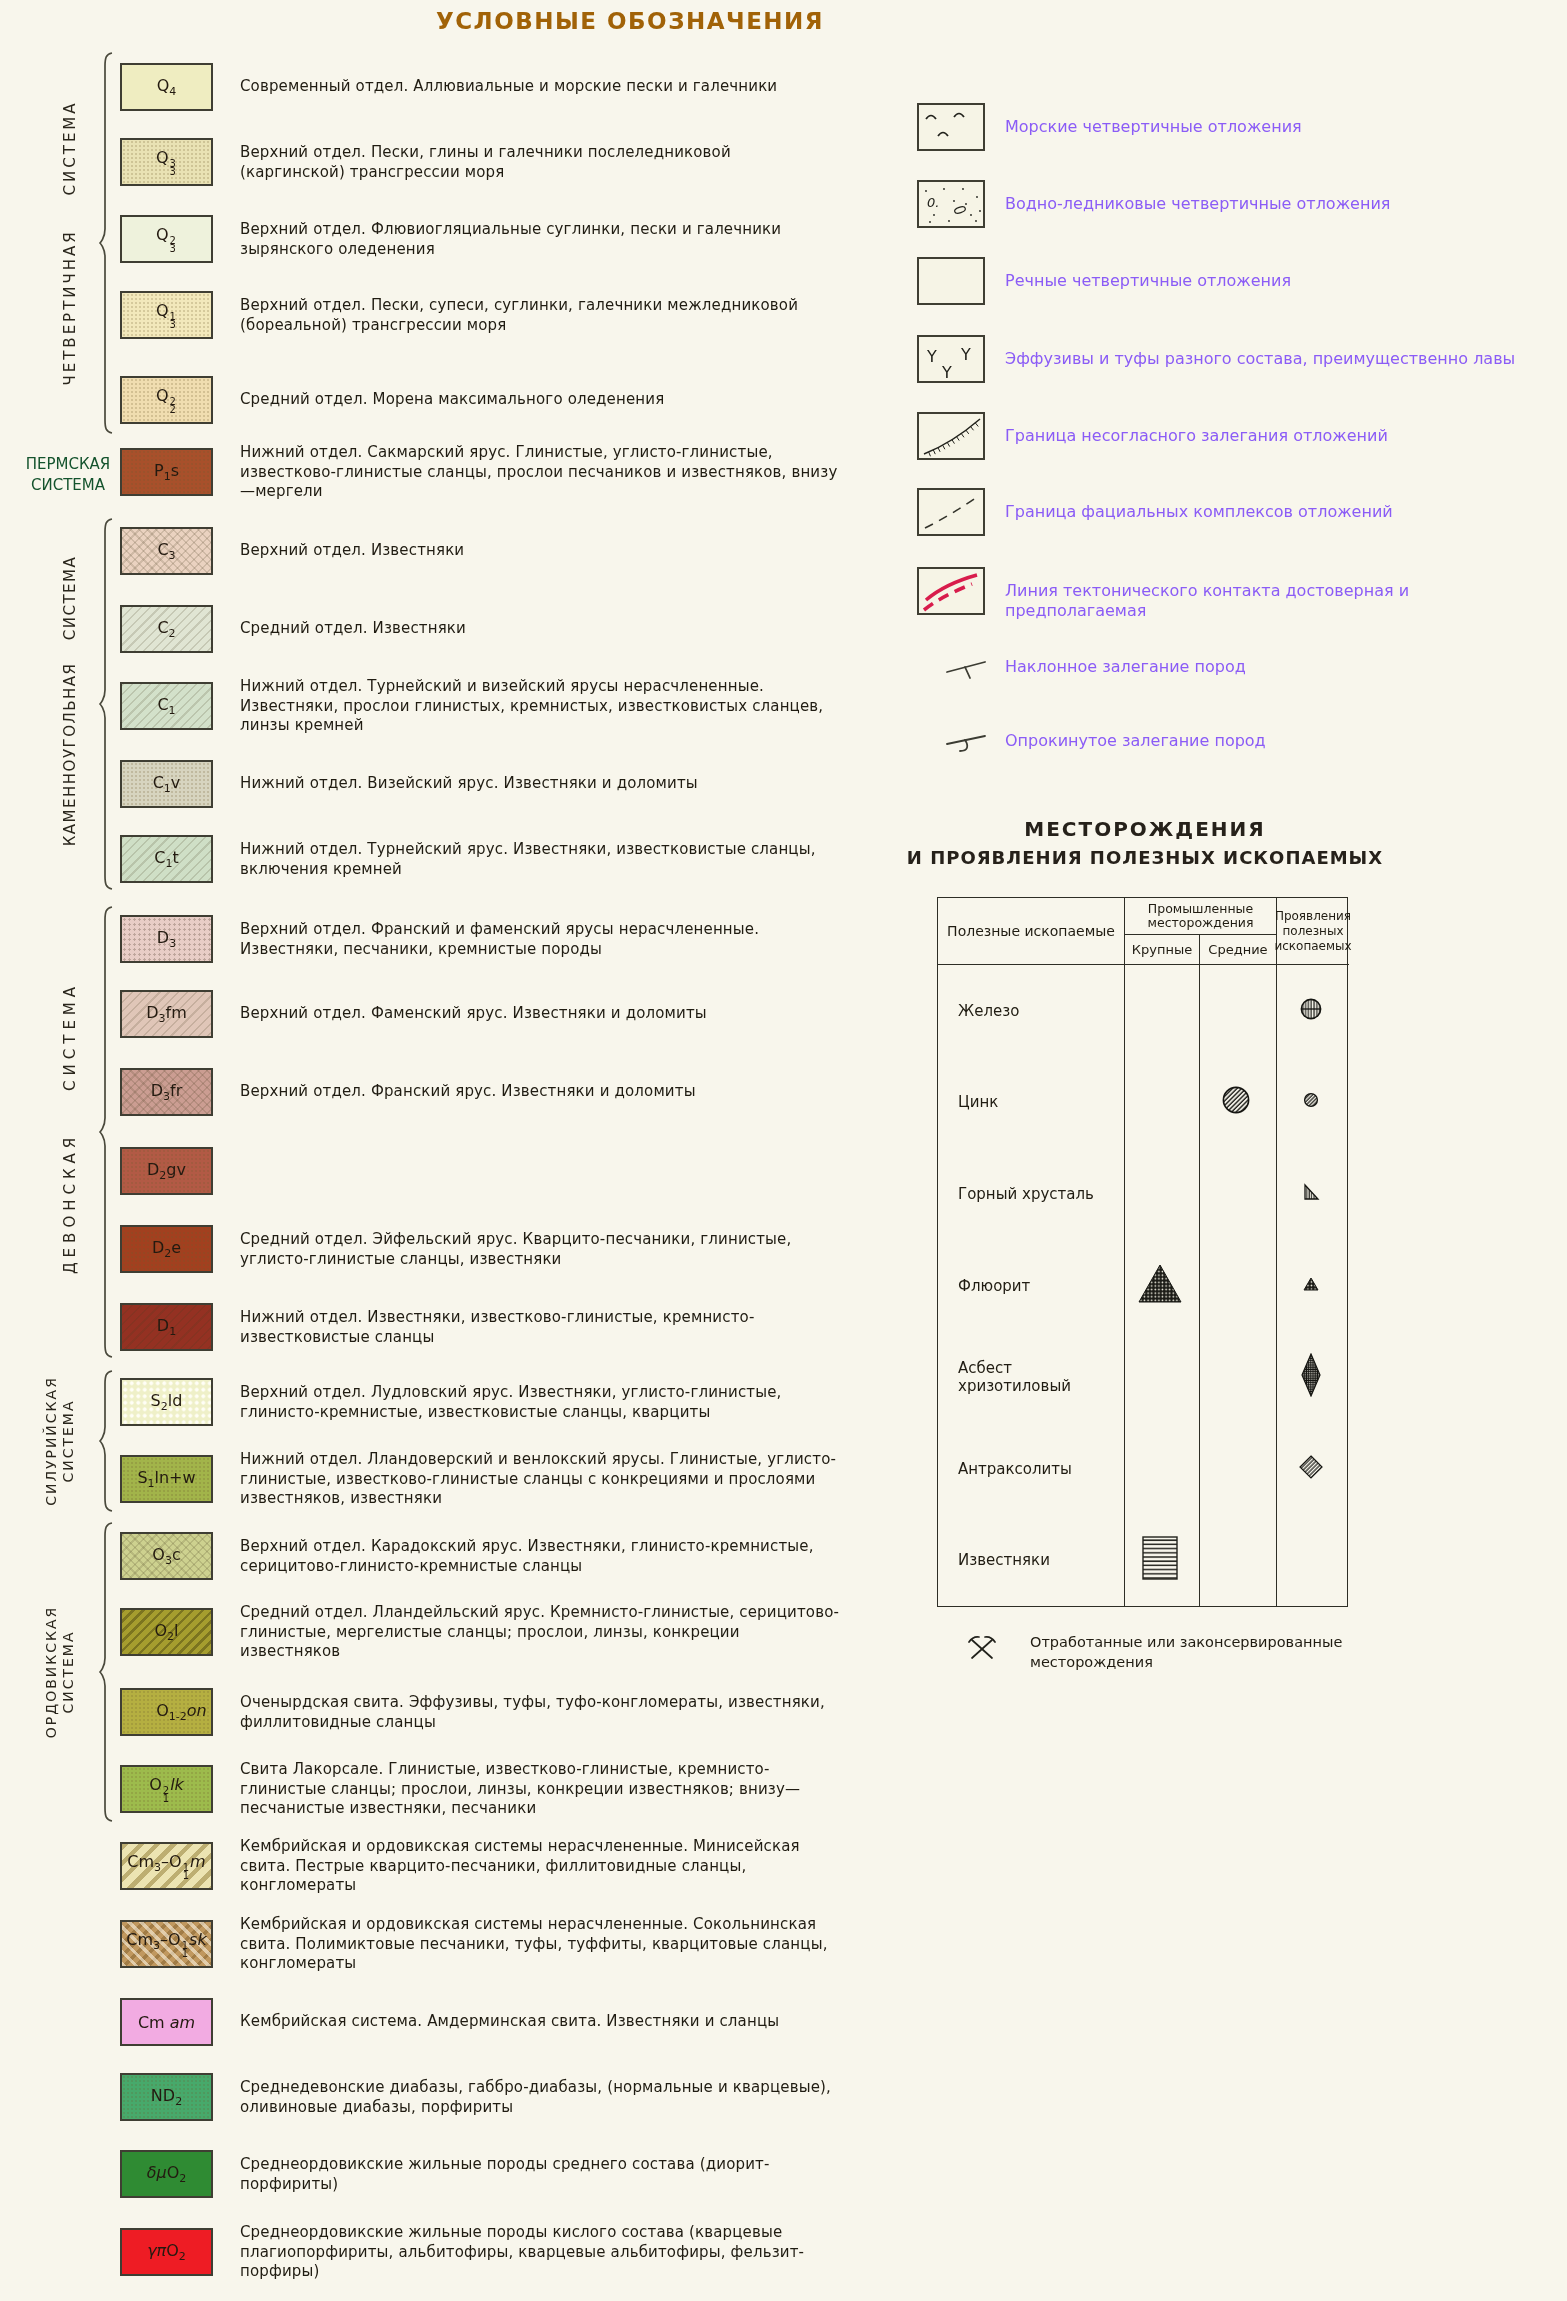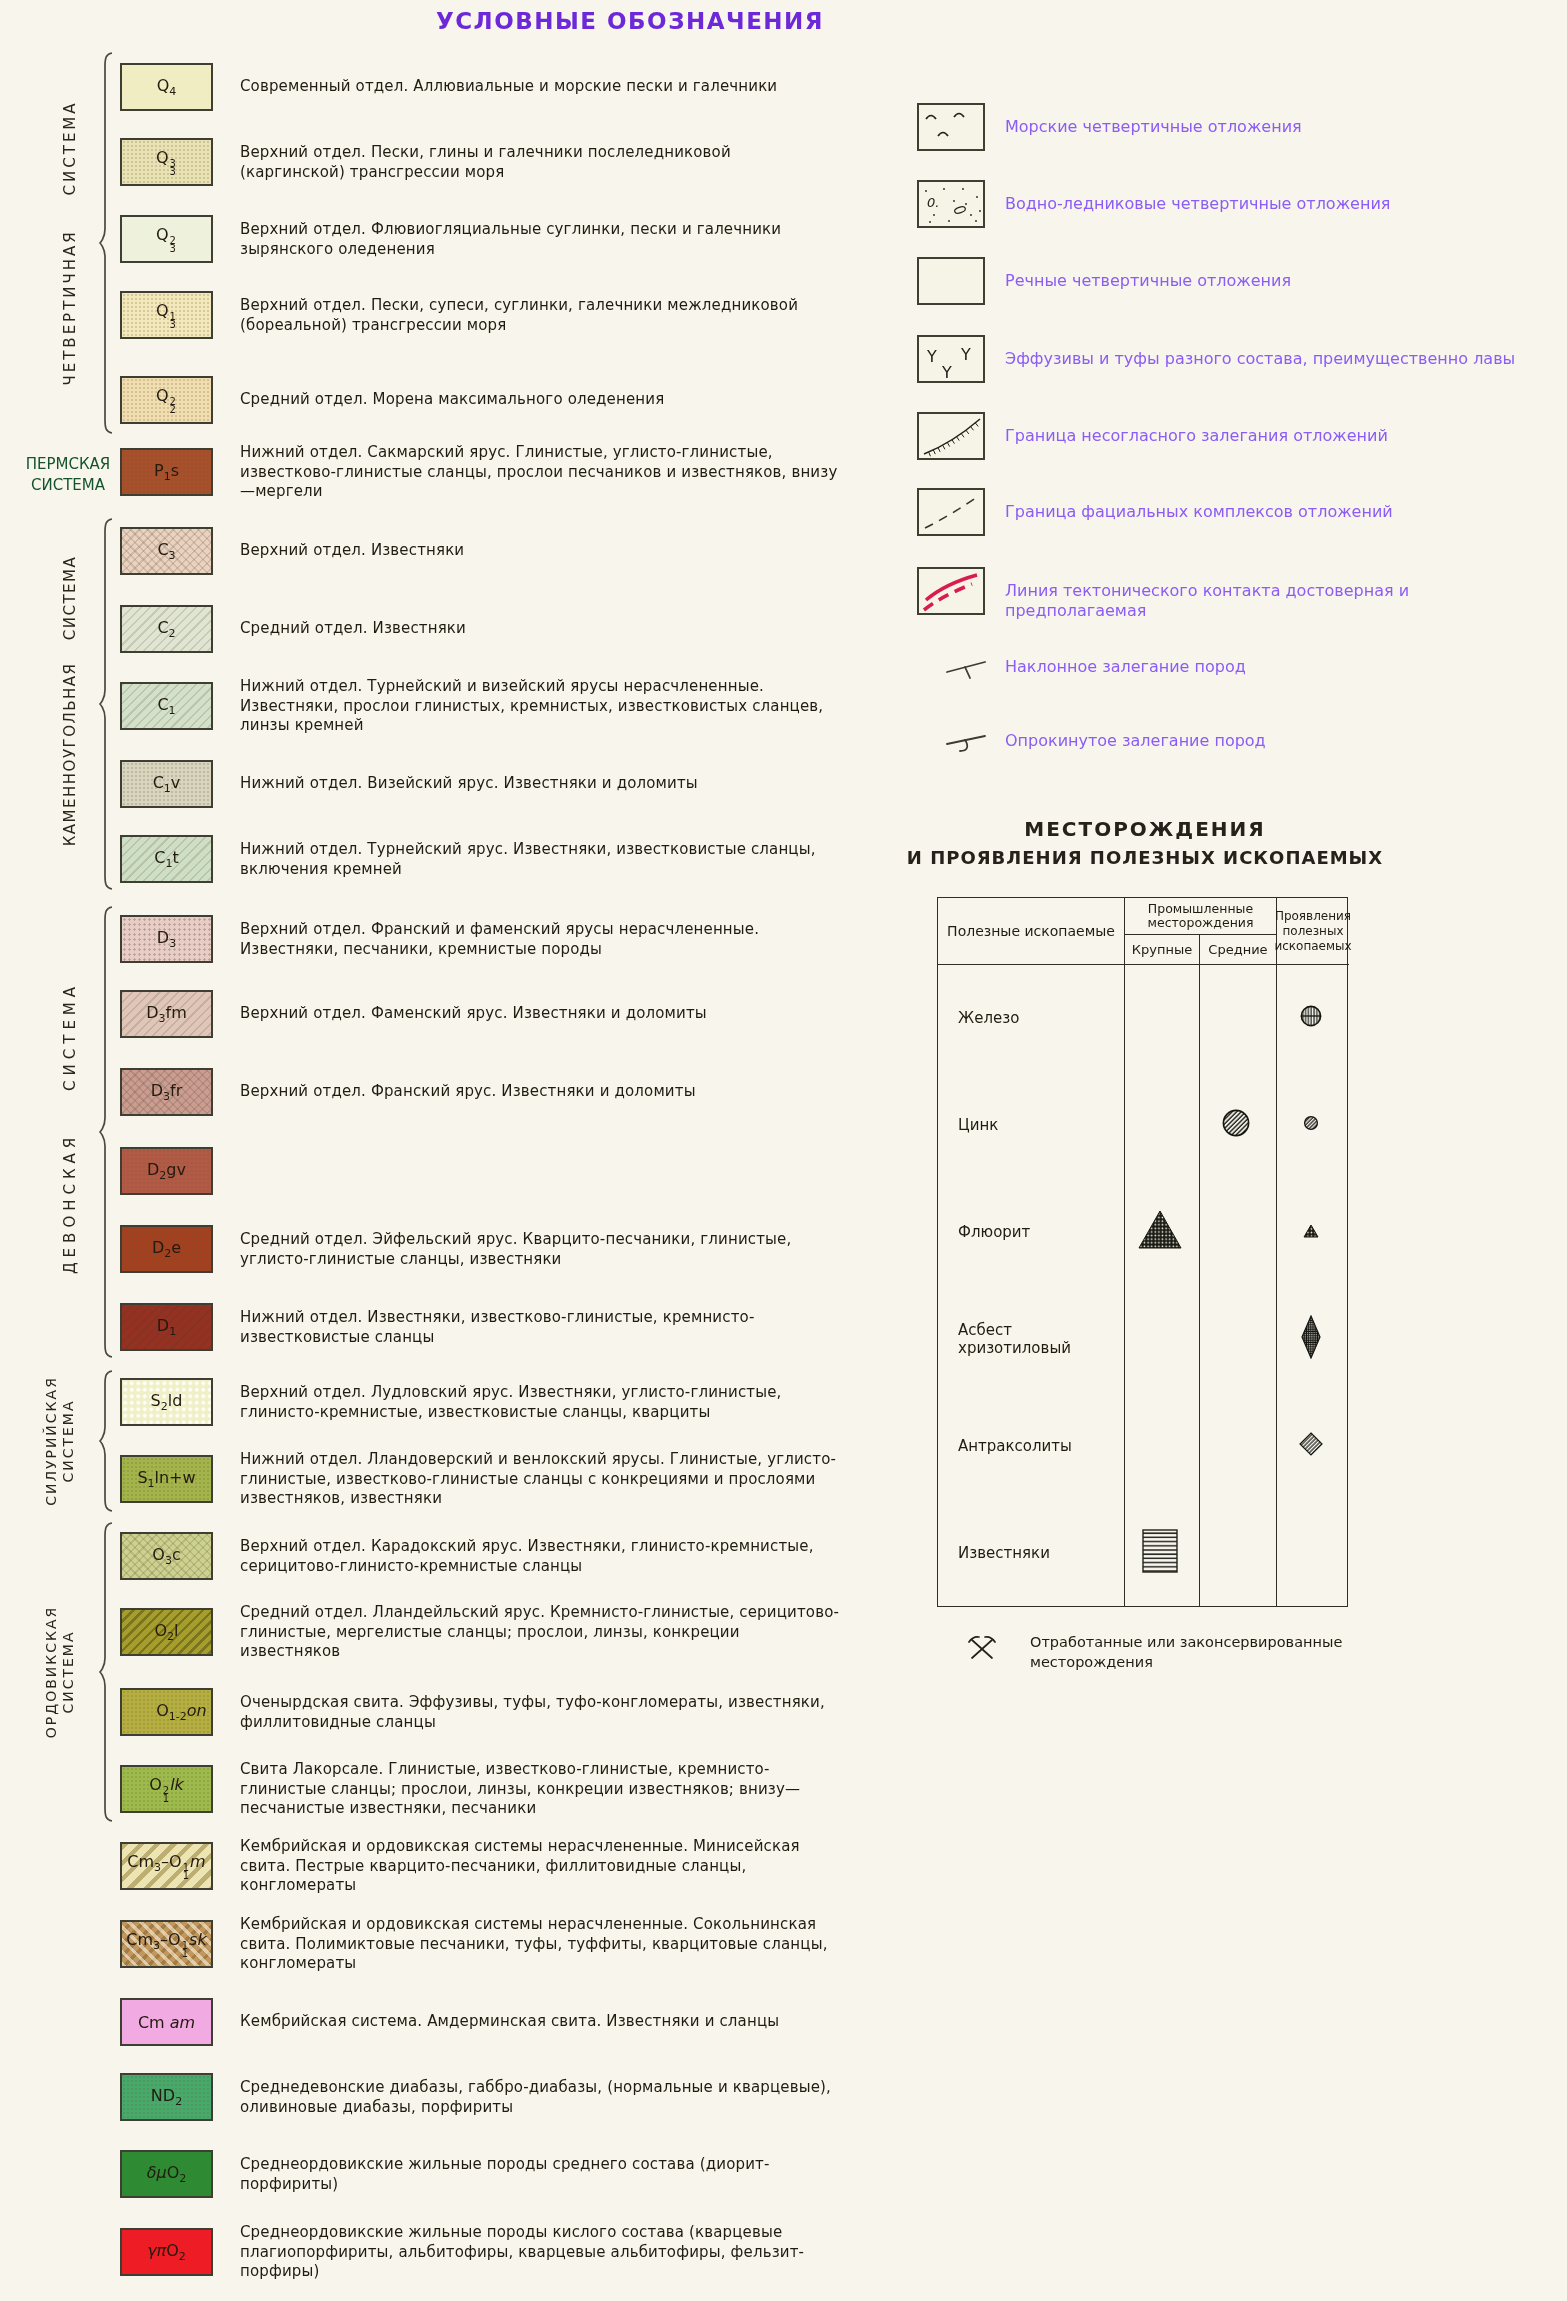--- a/index.html
+++ b/index.html
@@ -1,21 +1,21 @@
 <!DOCTYPE html>
 <html><head>
 <meta charset="utf-8">
 <style>
   html,body{margin:0;padding:0;background:#e8e6da;}
   #page{position:relative;width:1567px;height:2301px;background:#f8f6ec;
         font-family:"DejaVu Sans",sans-serif;color:#26211a;overflow:hidden;}
 
   
   .page-title{position:absolute;left:400px;top:8px;width:460px;text-align:center;
-    font-size:23px;font-weight:bold;letter-spacing:1.5px;color:#6d28d9;}
+    font-size:23px;font-weight:bold;letter-spacing:1.5px;color:#a16207;}
 
   
   .srow{position:absolute;left:120px;width:740px;height:48px;}
   .swatch{position:absolute;left:0;top:0;width:93px;height:48px;border:2px solid #3f3e33;
     box-sizing:border-box;display:flex;align-items:center;justify-content:center;
     font-size:16px;color:#231a10;}
   .sdesc{position:absolute;left:120px;top:50%;transform:translateY(-50%);width:600px;
     font-size:15px;line-height:1.3;letter-spacing:.15px;color:#201c12;}
   .code{white-space:nowrap;}
   .code .it{font-style:italic;}
@@ -429,20 +429,35 @@
                 <defs>
                   <pattern id="pt3" width="2.6" height="2.6" patternUnits="userSpaceOnUse" patternTransform="rotate(45)">
                     <line x1="1" y1="0" x2="1" y2="2.6" stroke="#151511" stroke-width="1.2"></line>
                   </pattern>
                 </defs>
                 <circle cx="8" cy="8" r="6.4" fill="url(#pt3)" stroke="#151511" stroke-width="1.3"></circle>
               </svg></span>
           </div>
         </div>
         <div class="dep-row">
+          <div class="dep-name">Горный хрусталь</div>
+          <div class="dep-cell c1"></div>
+          <div class="dep-cell c2"></div>
+          <div class="dep-cell c3">
+            <span><svg width="20" height="20" viewBox="0 0 20 20" xmlns="http://www.w3.org/2000/svg">
+                <defs>
+                  <pattern id="pt5" width="2.4" height="4" patternUnits="userSpaceOnUse">
+                    <line x1="1" y1="0" x2="1" y2="4" stroke="#151511" stroke-width="1.1"></line>
+                  </pattern>
+                </defs>
+                <polygon points="4,3 4,17 17,17" fill="url(#pt5)" stroke="#151511" stroke-width="1.3"></polygon>
+              </svg></span>
+          </div>
+        </div>
+        <div class="dep-row">
           <div class="dep-name">Флюорит</div>
           <div class="dep-cell c1">
             <span><svg width="48" height="42" viewBox="0 0 48 42" xmlns="http://www.w3.org/2000/svg">
                 <defs>
                   <pattern id="pt6" width="3.6" height="3.6" patternUnits="userSpaceOnUse">
                     <rect width="3.6" height="3.6" fill="#1b1b16"></rect>
                     <circle cx="1.3" cy="1.3" r=".85" fill="#f6f4e6"></circle>
                   </pattern>
                 </defs>
                 <polygon points="24,2 3,39 45,39" fill="url(#pt6)" stroke="#151511" stroke-width="1"></polygon>

